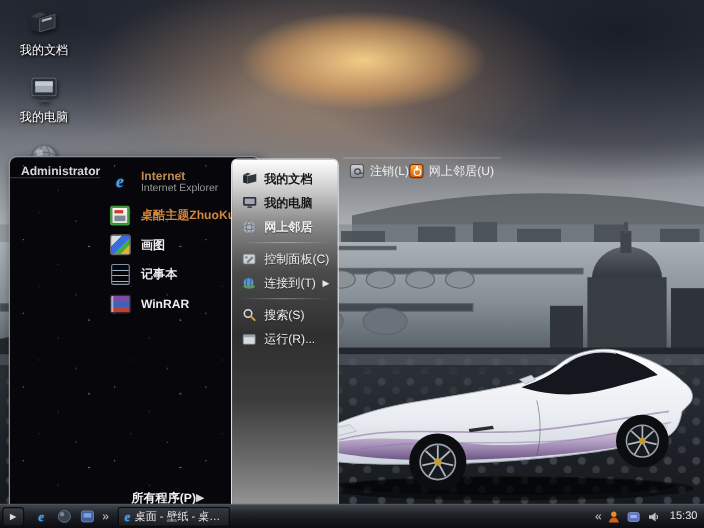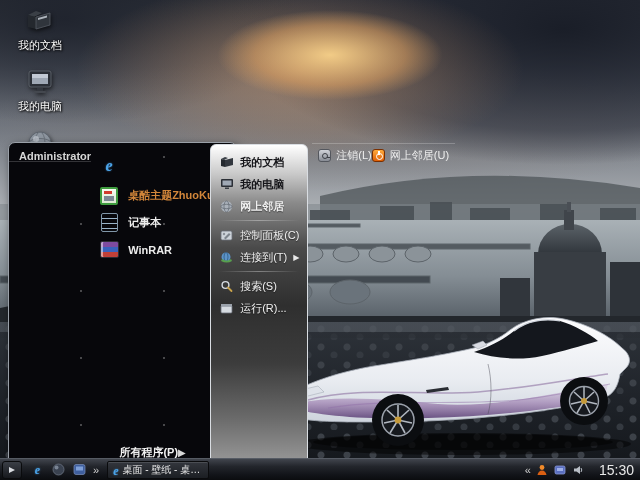--- a/index.html
+++ b/index.html
@@ -89,21 +89,21 @@
   .start-btn{width:20px;height:18px;margin-left:2px;border-radius:3px;display:flex;align-items:center;justify-content:center;
     background:linear-gradient(#3a3e46,#17191e);border:1px solid #0a0b0d;cursor:default;}
   .ql{display:flex;align-items:center;gap:6px;margin-left:8px;}
   .ql .qico{width:15px;height:15px;display:flex;align-items:center;justify-content:center;cursor:default;}
   .chev{color:#cfcfcf;font-size:11px;cursor:default;}
   .task-btn{margin-left:8px;width:102px;height:18px;border-radius:2px;display:flex;align-items:center;gap:4px;padding:0 5px;
     background:linear-gradient(#33363d,#1b1e23);border:1px solid #0a0b0d;box-shadow:inset 0 1px 0 rgba(255,255,255,.12);cursor:default;}
   .task-btn .t{font-size:10px;color:#e9e9e9;white-space:nowrap;overflow:hidden;text-overflow:ellipsis;}
   .tray{margin-left:auto;display:flex;align-items:center;gap:5px;padding-right:6px;}
   .tray .tico{width:13px;height:13px;display:flex;align-items:center;justify-content:center;cursor:default;}
-  .clock{font-size:14px;color:#e8e8e8;margin-left:9px;cursor:default;}
+  .clock{font-size:10px;color:#e8e8e8;margin-left:3px;cursor:default;}
 
   
   .ie-e{font:italic bold 16px "Liberation Serif",serif;color:#4aa3e8;text-shadow:0 0 2px rgba(80,160,230,.7);line-height:1;}
   .ie-e.small{font-size:12px;}
   .zhuoku-art{width:18px;height:18px;border:2px solid #3f9c3f;background:linear-gradient(#f6fbf2,#dcead2);position:relative;border-radius:2px;}
   .zhuoku-art::before{content:"";position:absolute;left:2px;top:2px;width:8px;height:3px;background:#d23c2e;}
   .zhuoku-art::after{content:"";position:absolute;left:2px;top:7px;width:10px;height:5px;background:#7c8894;}
   .ipack-art{width:19px;height:19px;border-radius:4px;background:radial-gradient(circle at 35% 30%,#f7b469,#d4571f 70%,#9c3a12);border:1px solid #7e2e0d;}
   .paint-art{width:19px;height:19px;border-radius:3px;background:linear-gradient(135deg,#d8dde2 0 30%,#3a6be0 30% 55%,#3fae4a 55% 75%,#e0b32e 75%);border:1px solid #666;}
   .km-art{width:20px;height:16px;border-radius:3px;background:#23262d;border:1px solid #51555e;position:relative;}
@@ -300,26 +300,36 @@
   <div class="startmenu">
     <div class="sm-header">
       <span>Administrator</span>
     </div>
     <div class="sm-body">
       <div class="sm-left">
         <div class="sm-item ie">
           <span class="app-ico">
               <span class="ie-e">e</span>
             </span>
+          <span class="two">
+            <span class="l1">Internet</span>
+            <span class="l2">Internet Explorer</span>
+          </span>
         </div>
         <div class="sm-item">
           <span class="app-ico">
               <span class="zhuoku-art"></span>
             </span>
           <span class="t orange">桌酷主题ZhuoKu.Com</span>
+        </div>
+        <div class="sm-item">
+          <span class="app-ico">
+              <span class="paint-art"></span>
+            </span>
+          <span class="t">画图</span>
         </div>
         <div class="sm-item">
           <span class="app-ico">
               <span class="note-art"></span>
             </span>
           <span class="t">记事本</span>
         </div>
         <div class="sm-item">
           <span class="app-ico">
               <span class="winrar-art"></span>

